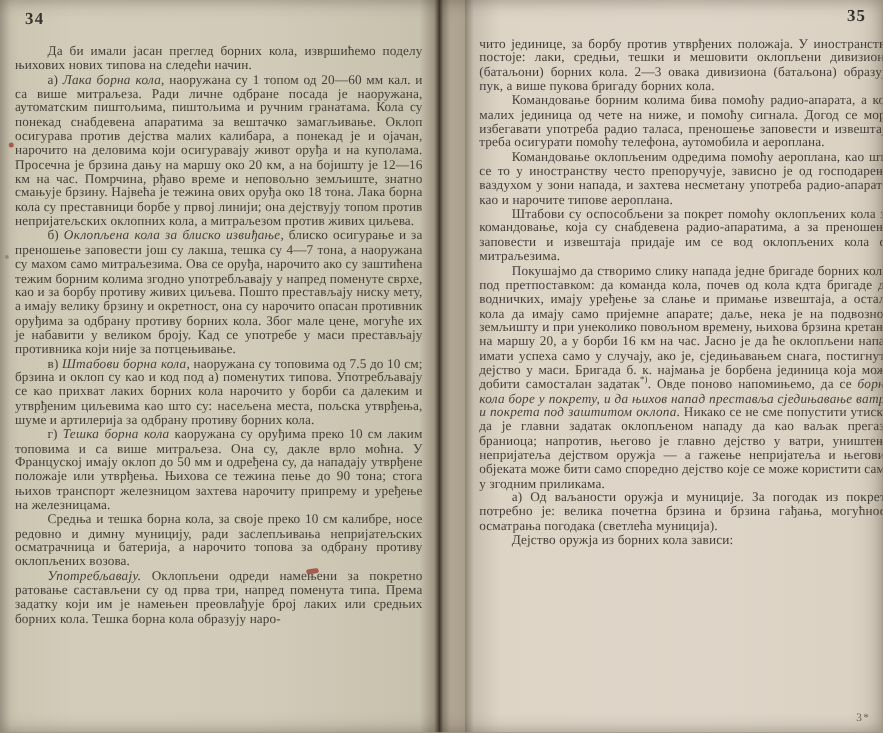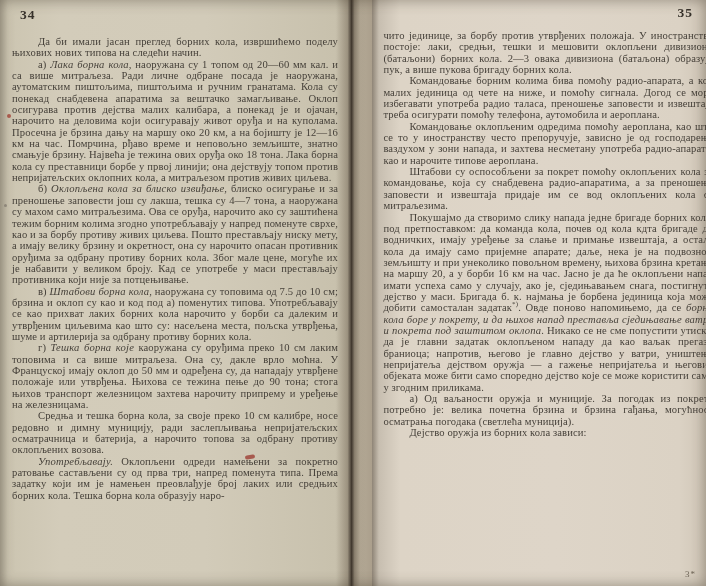--- a/index.html
+++ b/index.html
@@ -68,21 +68,21 @@
 
 <div class="spread">
 
   <div class="page page-left">
     <div class="pageno pageno-left">34</div>
     <div class="page-body">
         <p><span>Да би имали јасан преглед борних кола, извршићемо поделу њихових нових типова на следећи начин.</span></p>
         <p><span>а) </span><i>Лака борна кола</i><span>, наоружана су 1 топом од 20—60 мм кал. и са више митраљеза. Ради личне одбране посада је наоружана, аутоматским пиштољима, пиштољима и ручним гранатама. Кола су понекад снабдевена апаратима за вештачко замагљивање. Оклоп осигурава против дејства малих калибара, а понекад је и ојачан, нарочито на деловима који осигуравају живот оруђа и на куполама. Просечна је брзина дању на маршу око 20 км, а на бојишту је 12—16 км на час. Помрчина, рђаво време и неповољно земљиште, знатно смањује брзину. Највећа је тежина ових оруђа око 18 тона. Лака борна кола су преставници борбе у првој линији; она дејствују топом против непријатељских оклопних кола, а митраљезом против живих циљева.</span></p>
         <p><span>б) </span><i>Оклопљена кола за блиско извиђање</i><span>, блиско осигурање и за преношење заповести још су лакша, тешка су 4—7 тона, а наоружана су махом само митраљезима. Ова се оруђа, нарочито ако су заштићена тежим борним колима згодно употребљавају у напред поменуте сврхе, као и за борбу противу живих циљева. Пошто престављају ниску мету, а имају велику брзину и окретност, она су нарочито опасан противник оруђима за одбрану противу борних кола. Због мале цене, могуће их је набавити у великом броју. Кад се употребе у маси престављају противника који није за потцењивање.</span></p>
         <p><span>в) </span><i>Штабови борна кола</i><span>, наоружана су топовима од 7.5 до 10 см; брзина и оклоп су као и код под а) поменутих типова. Употребљавају се као прихват лаких борних кола нарочито у борби са далеким и утврђеним циљевима као што су: насељена места, пољска утврђења, шуме и артилерија за одбрану противу борних кола.</span></p>
-        <p><span>г) </span><i>Тешка борна које</i><span> каоружана су оруђима преко 10 см лаким топовима и са више митраљеза. Она су, дакле врло моћна. У Француској имају оклоп до 50 мм и одређена су, да нападају утврђене положаје или утврђења. Њихова се тежина пење до 90 тона; стога њихов транспорт железницом захтева нарочиту припрему и уређење на железницама.</span></p>
+        <p><span>г) </span><i>Тешка борна кола</i><span> каоружана су оруђима преко 10 см лаким топовима и са више митраљеза. Она су, дакле врло моћна. У Француској имају оклоп до 50 мм и одређена су, да нападају утврђене положаје или утврђења. Њихова се тежина пење до 90 тона; стога њихов транспорт железницом захтева нарочиту припрему и уређење на железницама.</span></p>
         <p><span>Средња и тешка борна кола, за своје преко 10 см калибре, носе редовно и димну муницију, ради заслепљивања непријатељских осматрачница и батерија, а нарочито топова за одбрану противу оклопљених возова.</span></p>
         <p><i>Употребљавају.</i><span> Оклопљени одреди намењени за покретно ратовање састављени су од прва три, напред поменута типа. Према задатку који им је намењен преовлађује број лаких или средњих борних кола. Тешка борна кола образују наро-</span></p>
       </div>
     <div class="mark-dot"></div>
     <div class="mark-dot2"></div>
     <div class="mark-smudge"></div>
   </div>
 
   <div class="page page-right">
     <div class="pageno pageno-right">35</div>

